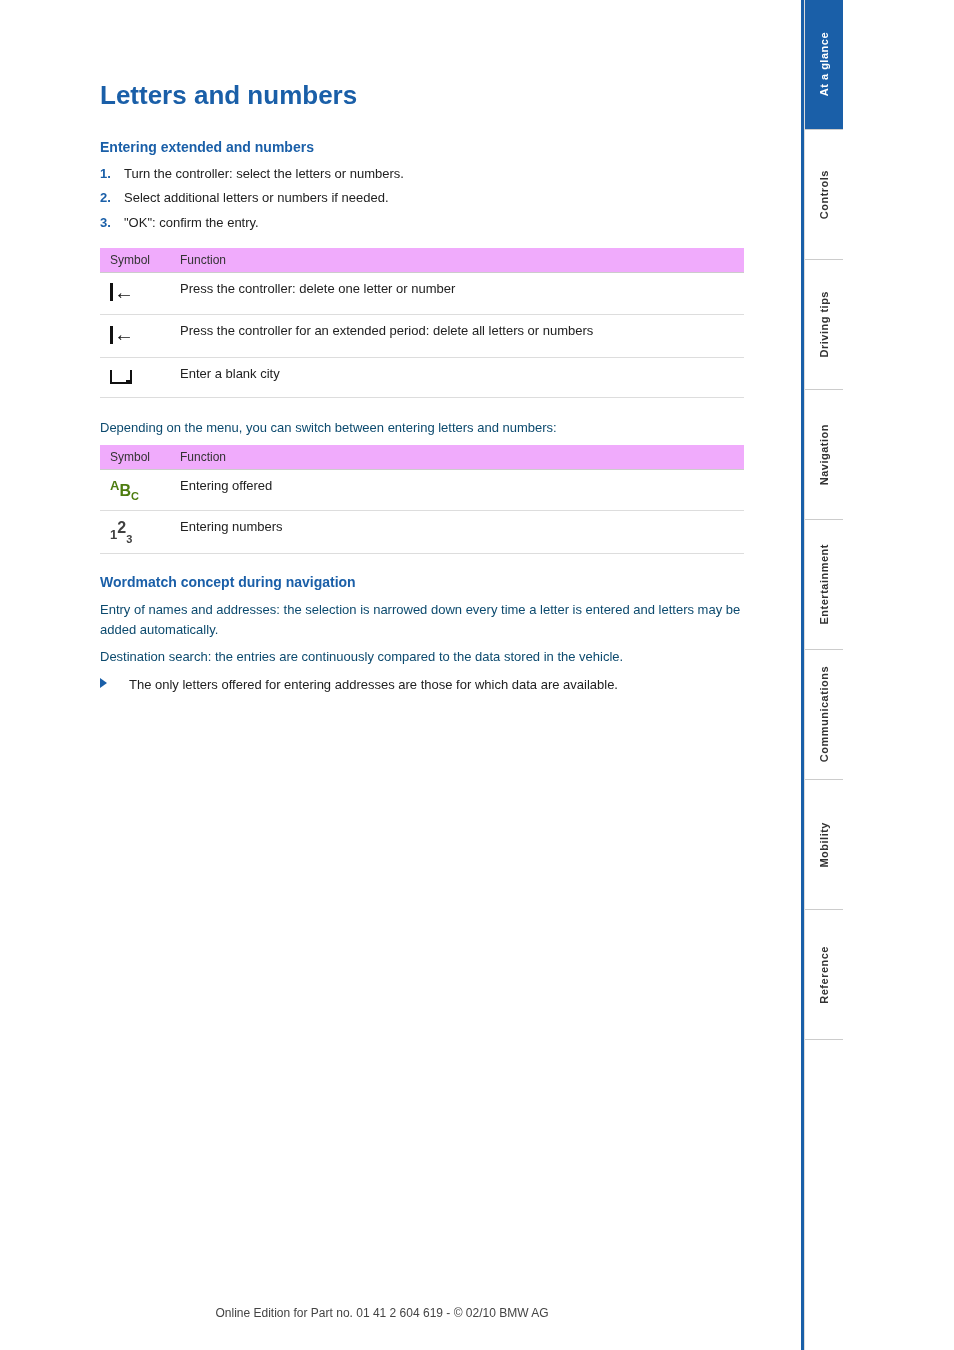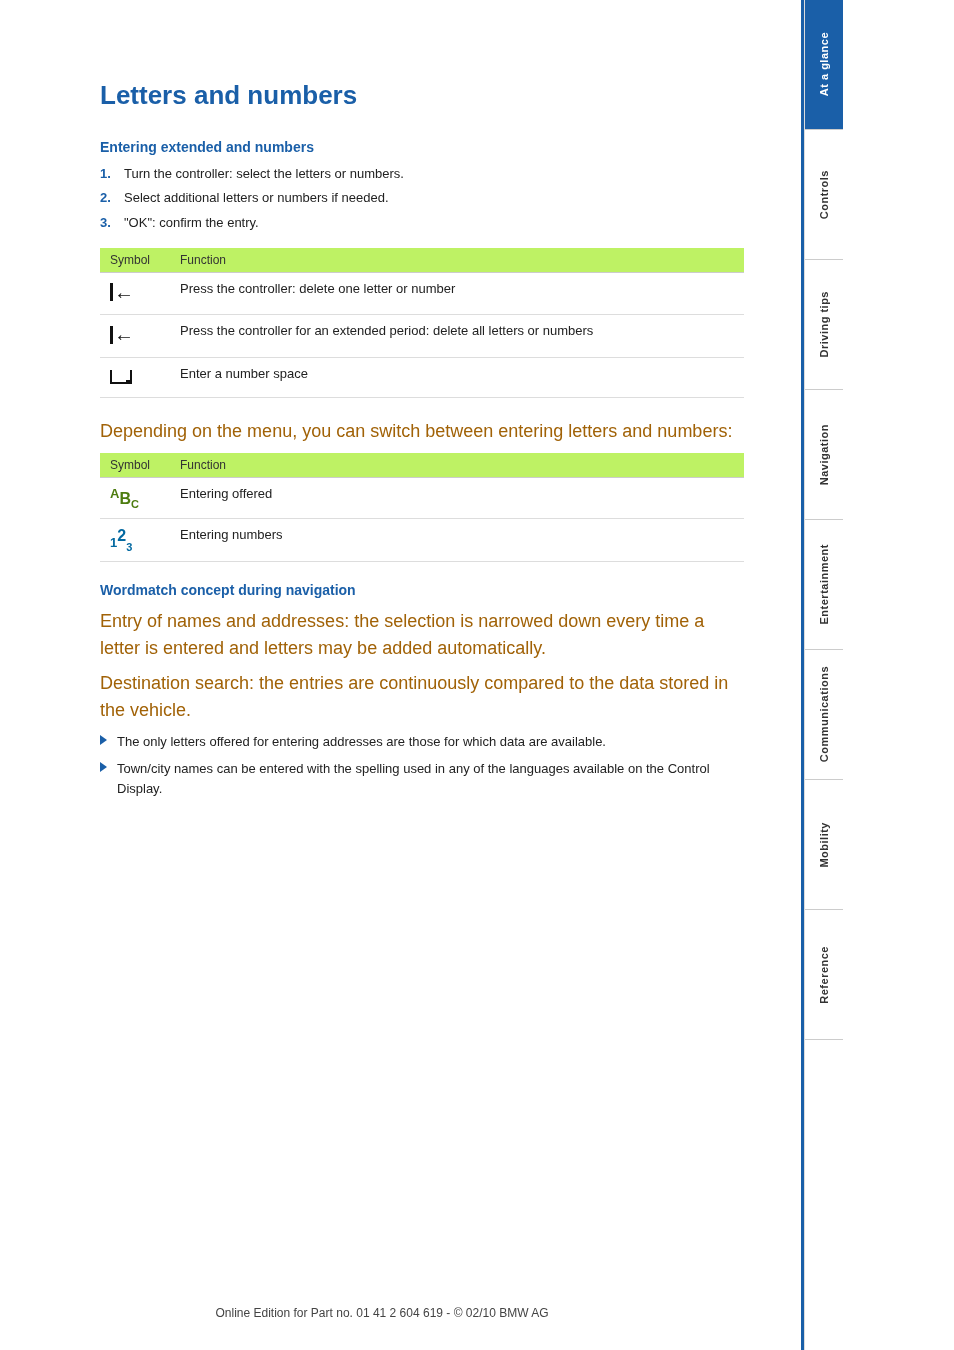--- a/index.html
+++ b/index.html
@@ -120,21 +120,21 @@
 
     
     .symbol-table {
       width: 100%;
       border-collapse: collapse;
       margin-bottom: 20px;
       font-size: 13px;
     }
 
     .symbol-table thead tr {
-      background: #bef264;
+      background: #f0abfc;
     }
 
     .symbol-table thead th {
       padding: 5px 10px;
       text-align: left;
       font-weight: normal;
       font-size: 12px;
       color: #333;
       border-bottom: 1px solid #ccc;
     }
@@ -174,31 +174,31 @@
 
     
     .bullet-list {
       list-style: none;
       margin-top: 8px;
       margin-bottom: 8px;
     }
 
     .bullet-list li {
       display: flex;
-      gap: 8px;
+      gap: 20px;
       margin-bottom: 8px;
       font-size: 13px;
       line-height: 1.5;
     }
 
     
     .body-text {
-      font-size: 18px;
+      font-size: 13px;
       line-height: 1.5;
-      color: #a16207;
+      color: #0c4a6e;
       margin-bottom: 8px;
     }
 
     
     .footer {
       position: absolute;
       bottom: 30px;
       left: 0;
       right: 40px;
       text-align: center;
@@ -225,21 +225,21 @@
     }
     .abc-sym sub {
       font-size: 10px;
       vertical-align: baseline;
     }
 
     
     .num-sym {
       font-size: 15px;
       font-weight: bold;
-      color: #0369a1;
+      color: #404040;
     }
     .num-sym sup {
       font-size: 10px;
       vertical-align: super;
     }
     .num-sym sub {
       font-size: 10px;
       vertical-align: baseline;
     }
 
@@ -336,21 +336,21 @@
               <span class="bar"></span>
               <span style="font-size:20px; font-weight:bold;">←</span>
             </span>
           </td>
           <td>Press the controller for an extended period: delete all letters or numbers</td>
         </tr>
         <tr>
           <td>
             <span class="space-sym"></span>
           </td>
-          <td>Enter a number space</td>
+          <td>Enter a blank city</td>
         </tr>
       </tbody>
     </table>
 
 
     <p class="body-text">Depending on the menu, you can switch between entering letters and numbers:</p>
 
     <table class="symbol-table">
       <thead>
         <tr>
@@ -381,24 +381,20 @@
     <h2 class="section-heading">Wordmatch concept during navigation</h2>
 
     <p class="body-text">Entry of names and addresses: the selection is narrowed down every time a letter is entered and letters may be added automatically.</p>
     <p class="body-text">Destination search: the entries are continuously compared to the data stored in the vehicle.</p>
 
     <ul class="bullet-list">
       <li>
         <span class="small-arrow"></span>
         <span>The only letters offered for entering addresses are those for which data are available.</span>
       </li>
-      <li>
-        <span class="small-arrow"></span>
-        <span>Town/city names can be entered with the spelling used in any of the languages available on the Control Display.</span>
-      </li>
     </ul>
 
     <div class="footer">
       <span>Online Edition for Part no. 01 41 2 604 619 - © 02/10 BMW AG</span>
     </div>
 
   </div>
 
   <div class="sidebar">
     <div class="sidebar-tab active">

